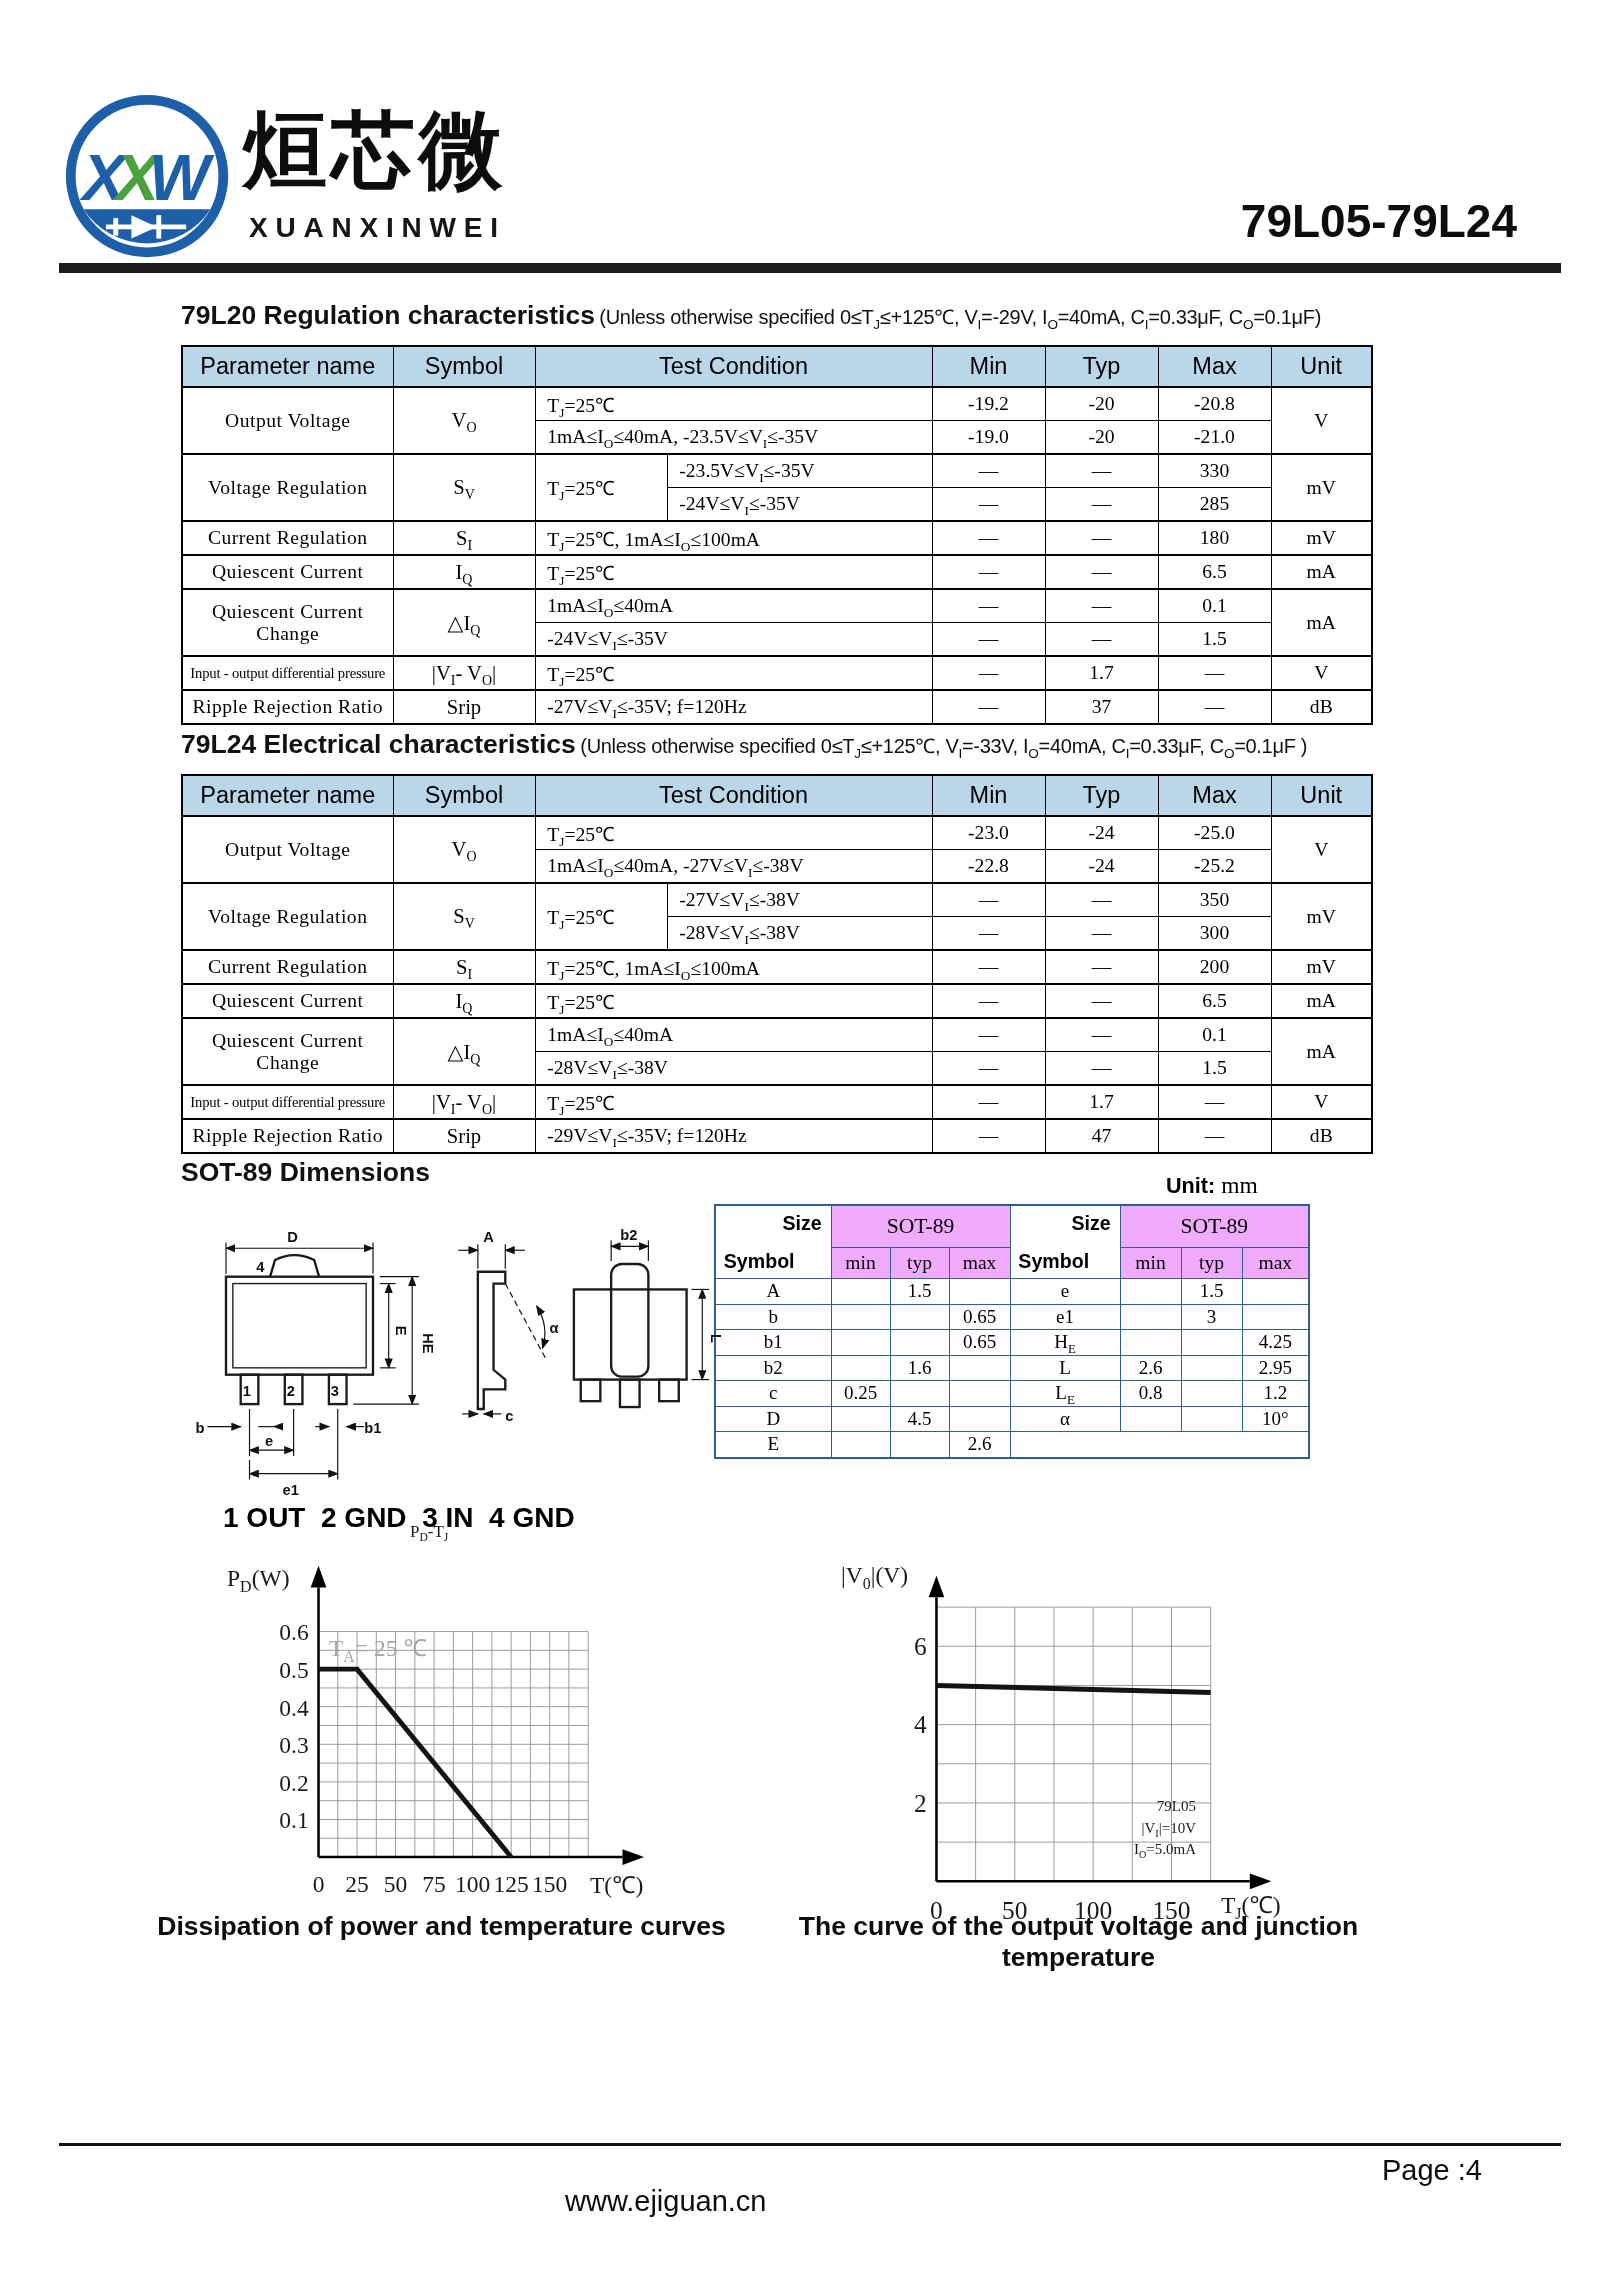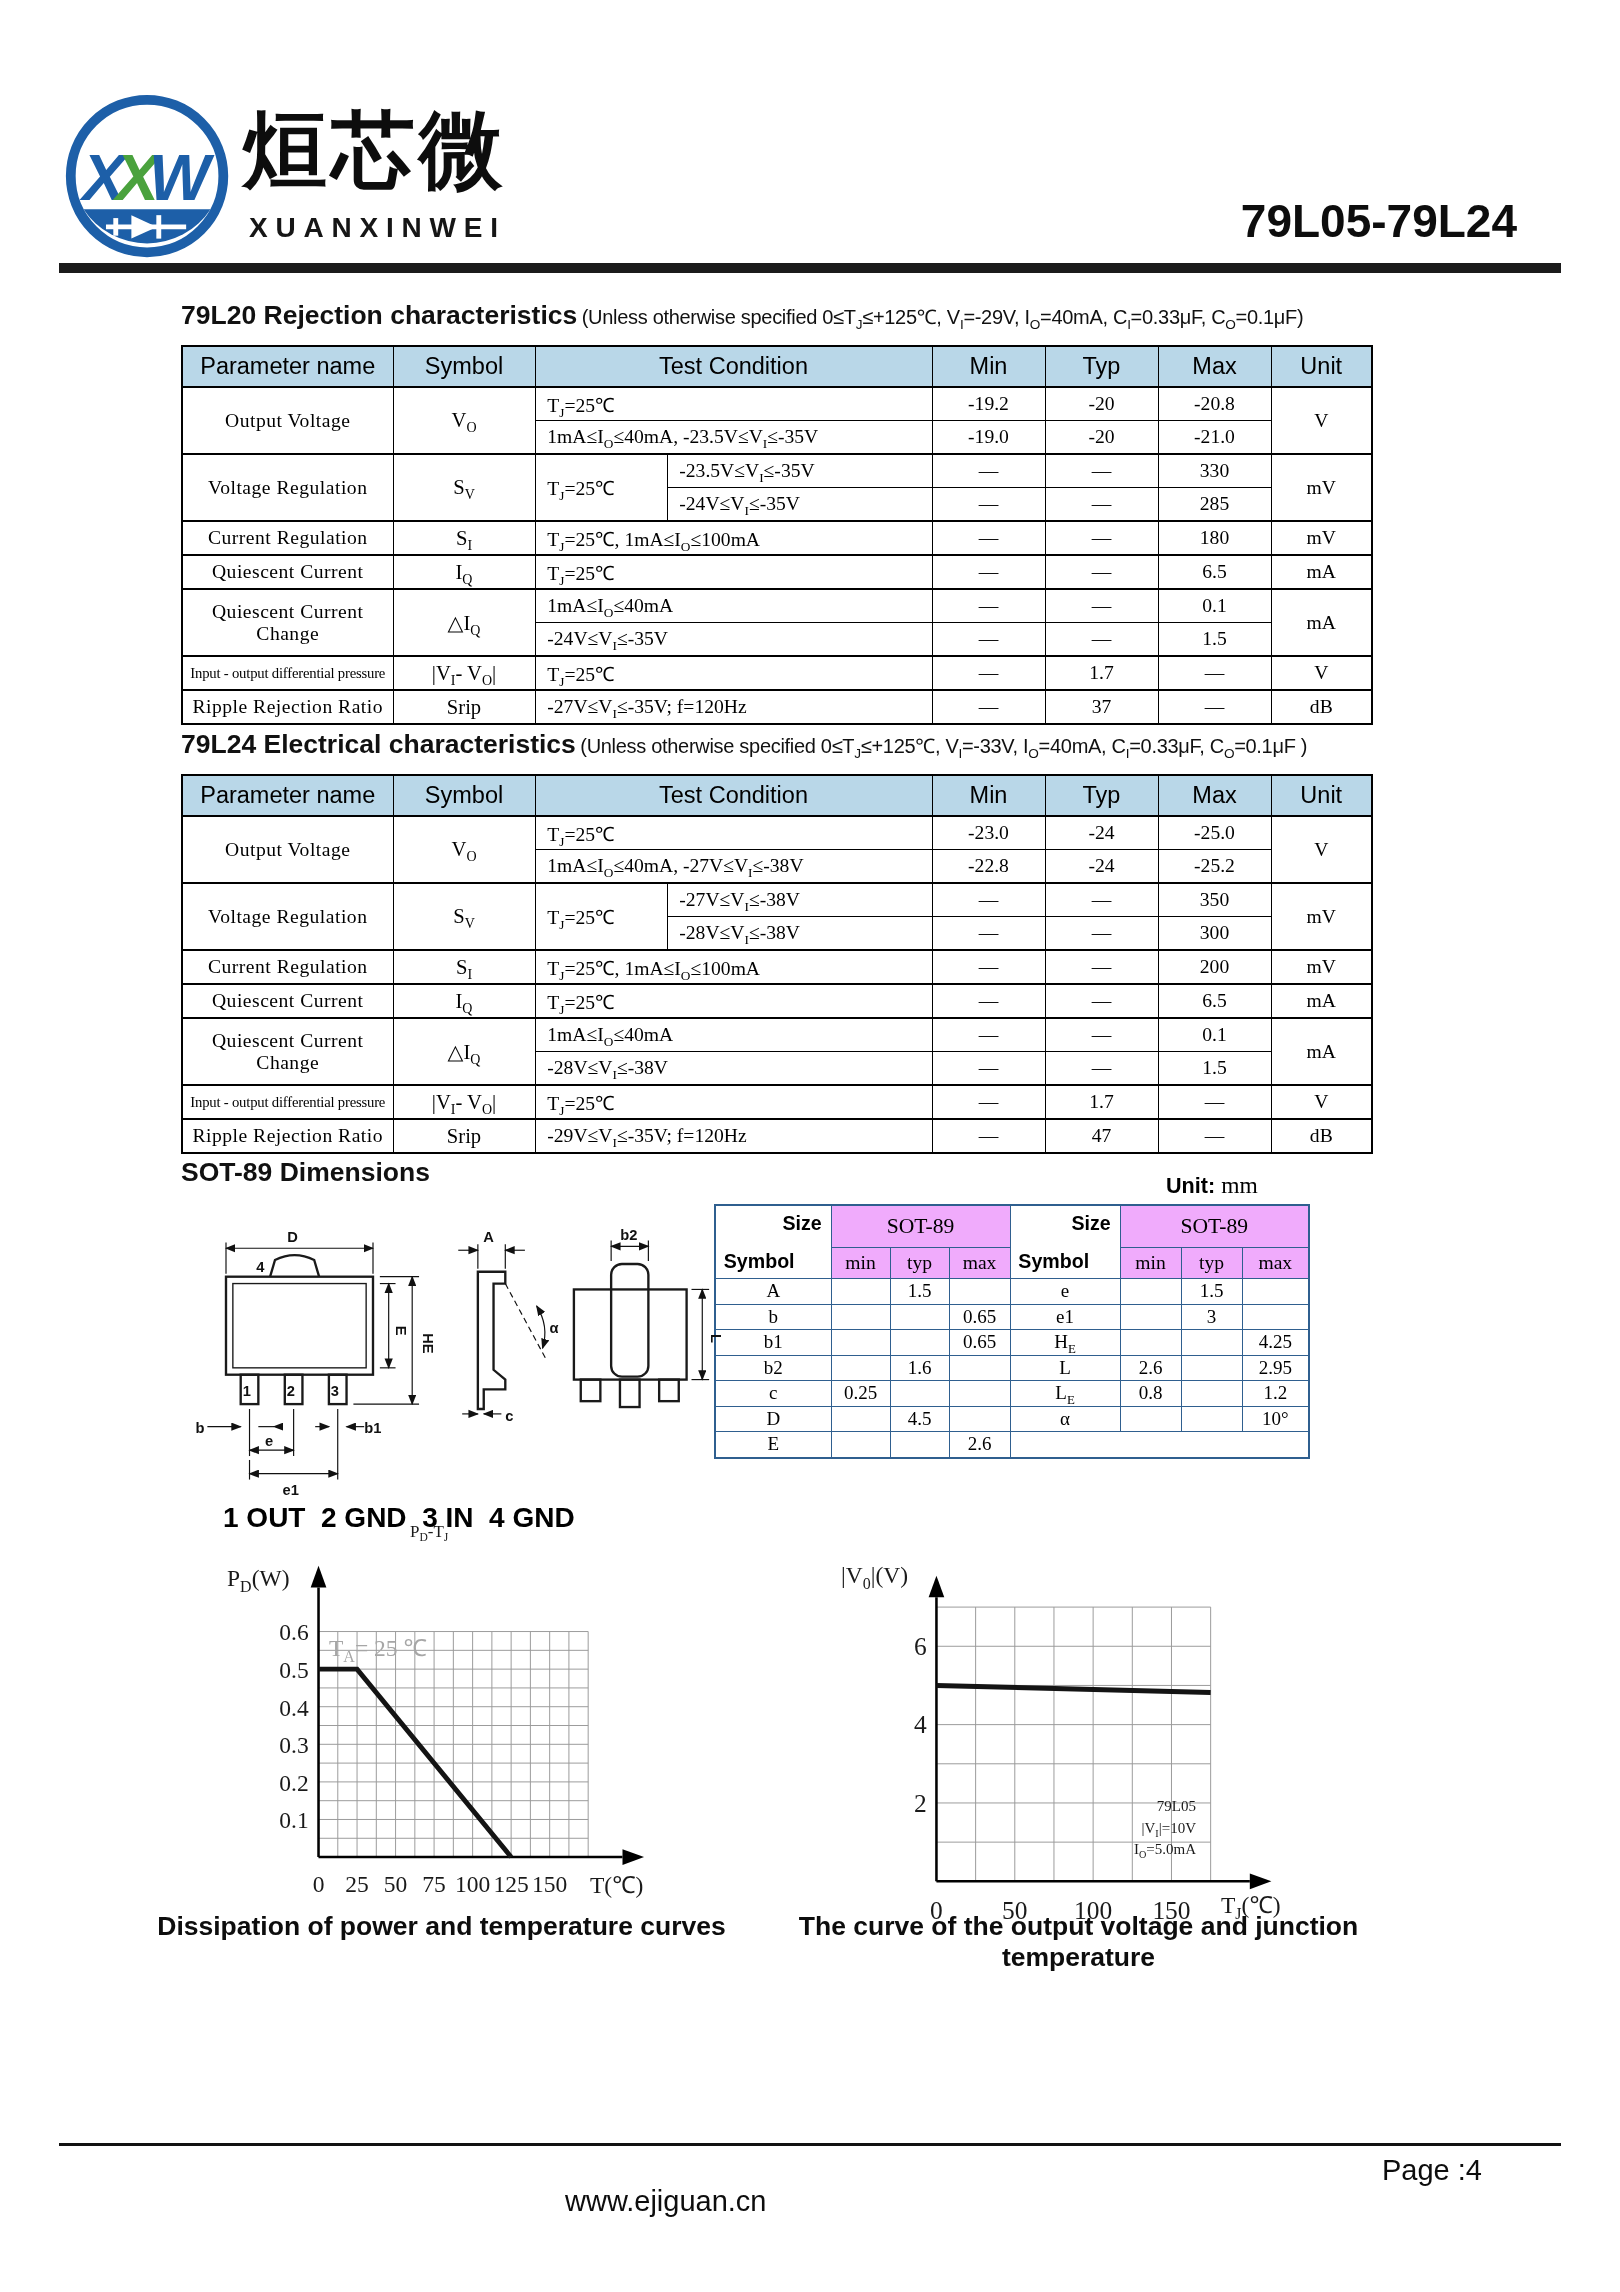--- a/index.html
+++ b/index.html
@@ -98,21 +98,21 @@
       <line x1="100" y1="128" x2="100" y2="152" stroke="#fff" stroke-width="5"></line>
       <line x1="56" y1="131" x2="56" y2="149" stroke="#fff" stroke-width="5"></line>
     </g>
   </svg>
   <div class="abs logo-cn">烜芯微</div>
   <div class="abs logo-latin">XUANXINWEI</div>
   <div class="abs doc-title">79L05-79L24</div>
   <div class="abs head-rule"></div>
 
   <div class="abs h-t20">
-    <span class="sec">79L20 Rejection characteristics</span>
+    <span class="sec">79L20 Regulation characteristics</span>
     <span class="sec-note">(Unless otherwise specified 0≤T<sub>J</sub>≤+125℃, V<sub>I</sub>=-29V, I<sub>O</sub>=40mA, C<sub>I</sub>=0.33μF, C<sub>O</sub>=0.1μF)</span>
   </div>
   <table class="abs etable tbl1">
     <colgroup>
         <col style="width:211px">
         <col style="width:142px">
         <col style="width:132px">
       <col style="width:265px">
         <col style="width:113px">
         <col style="width:113px">

